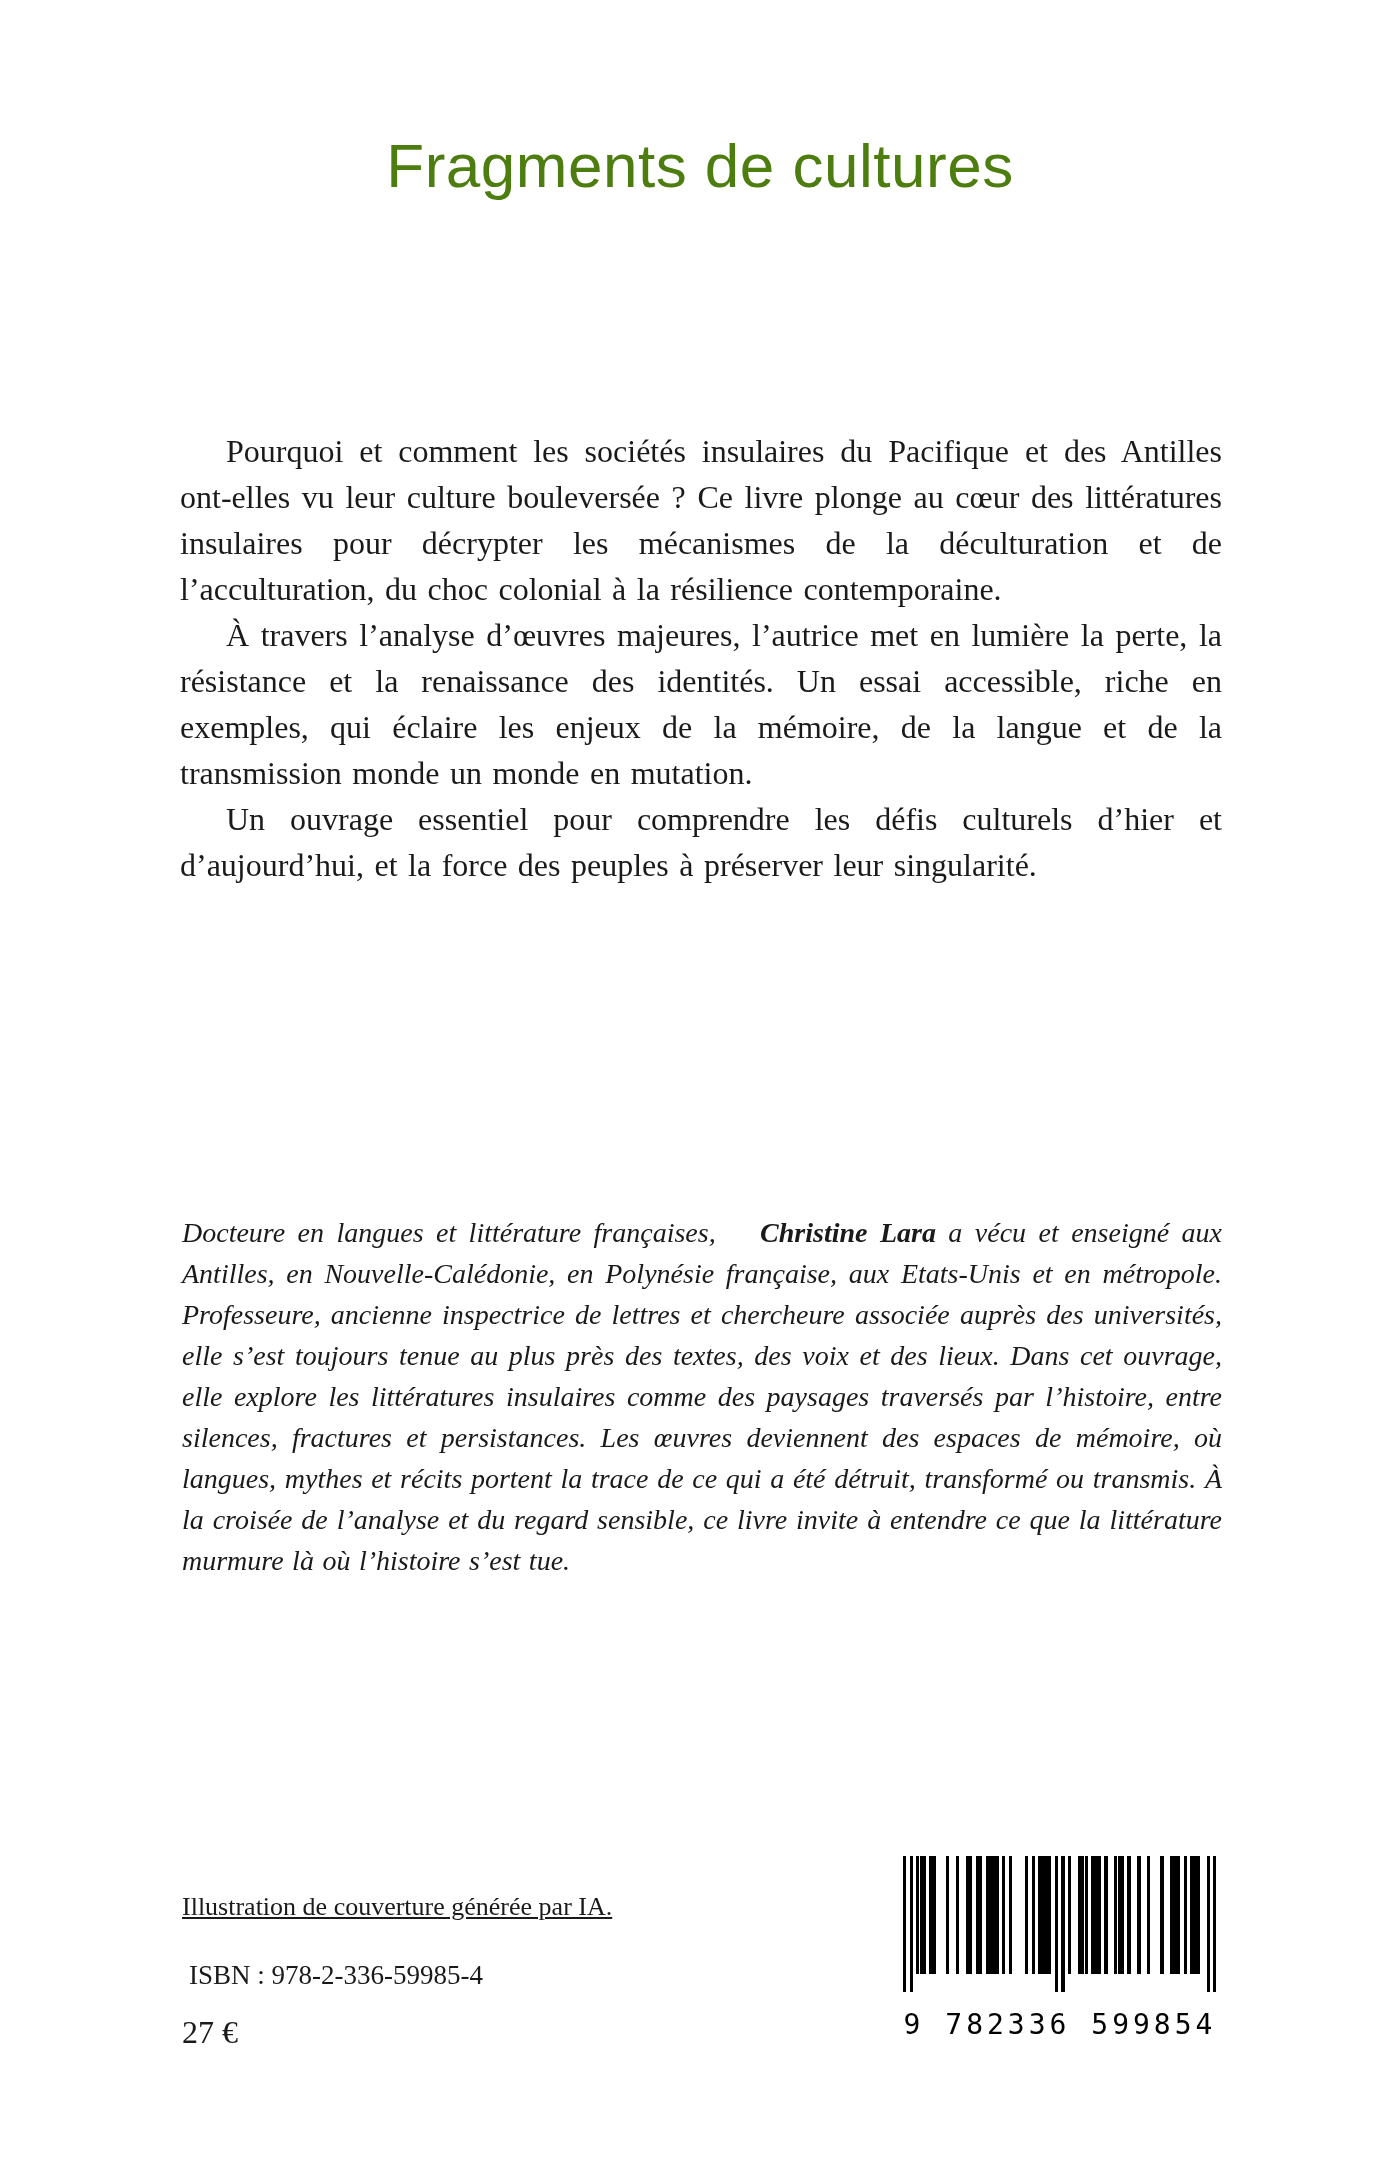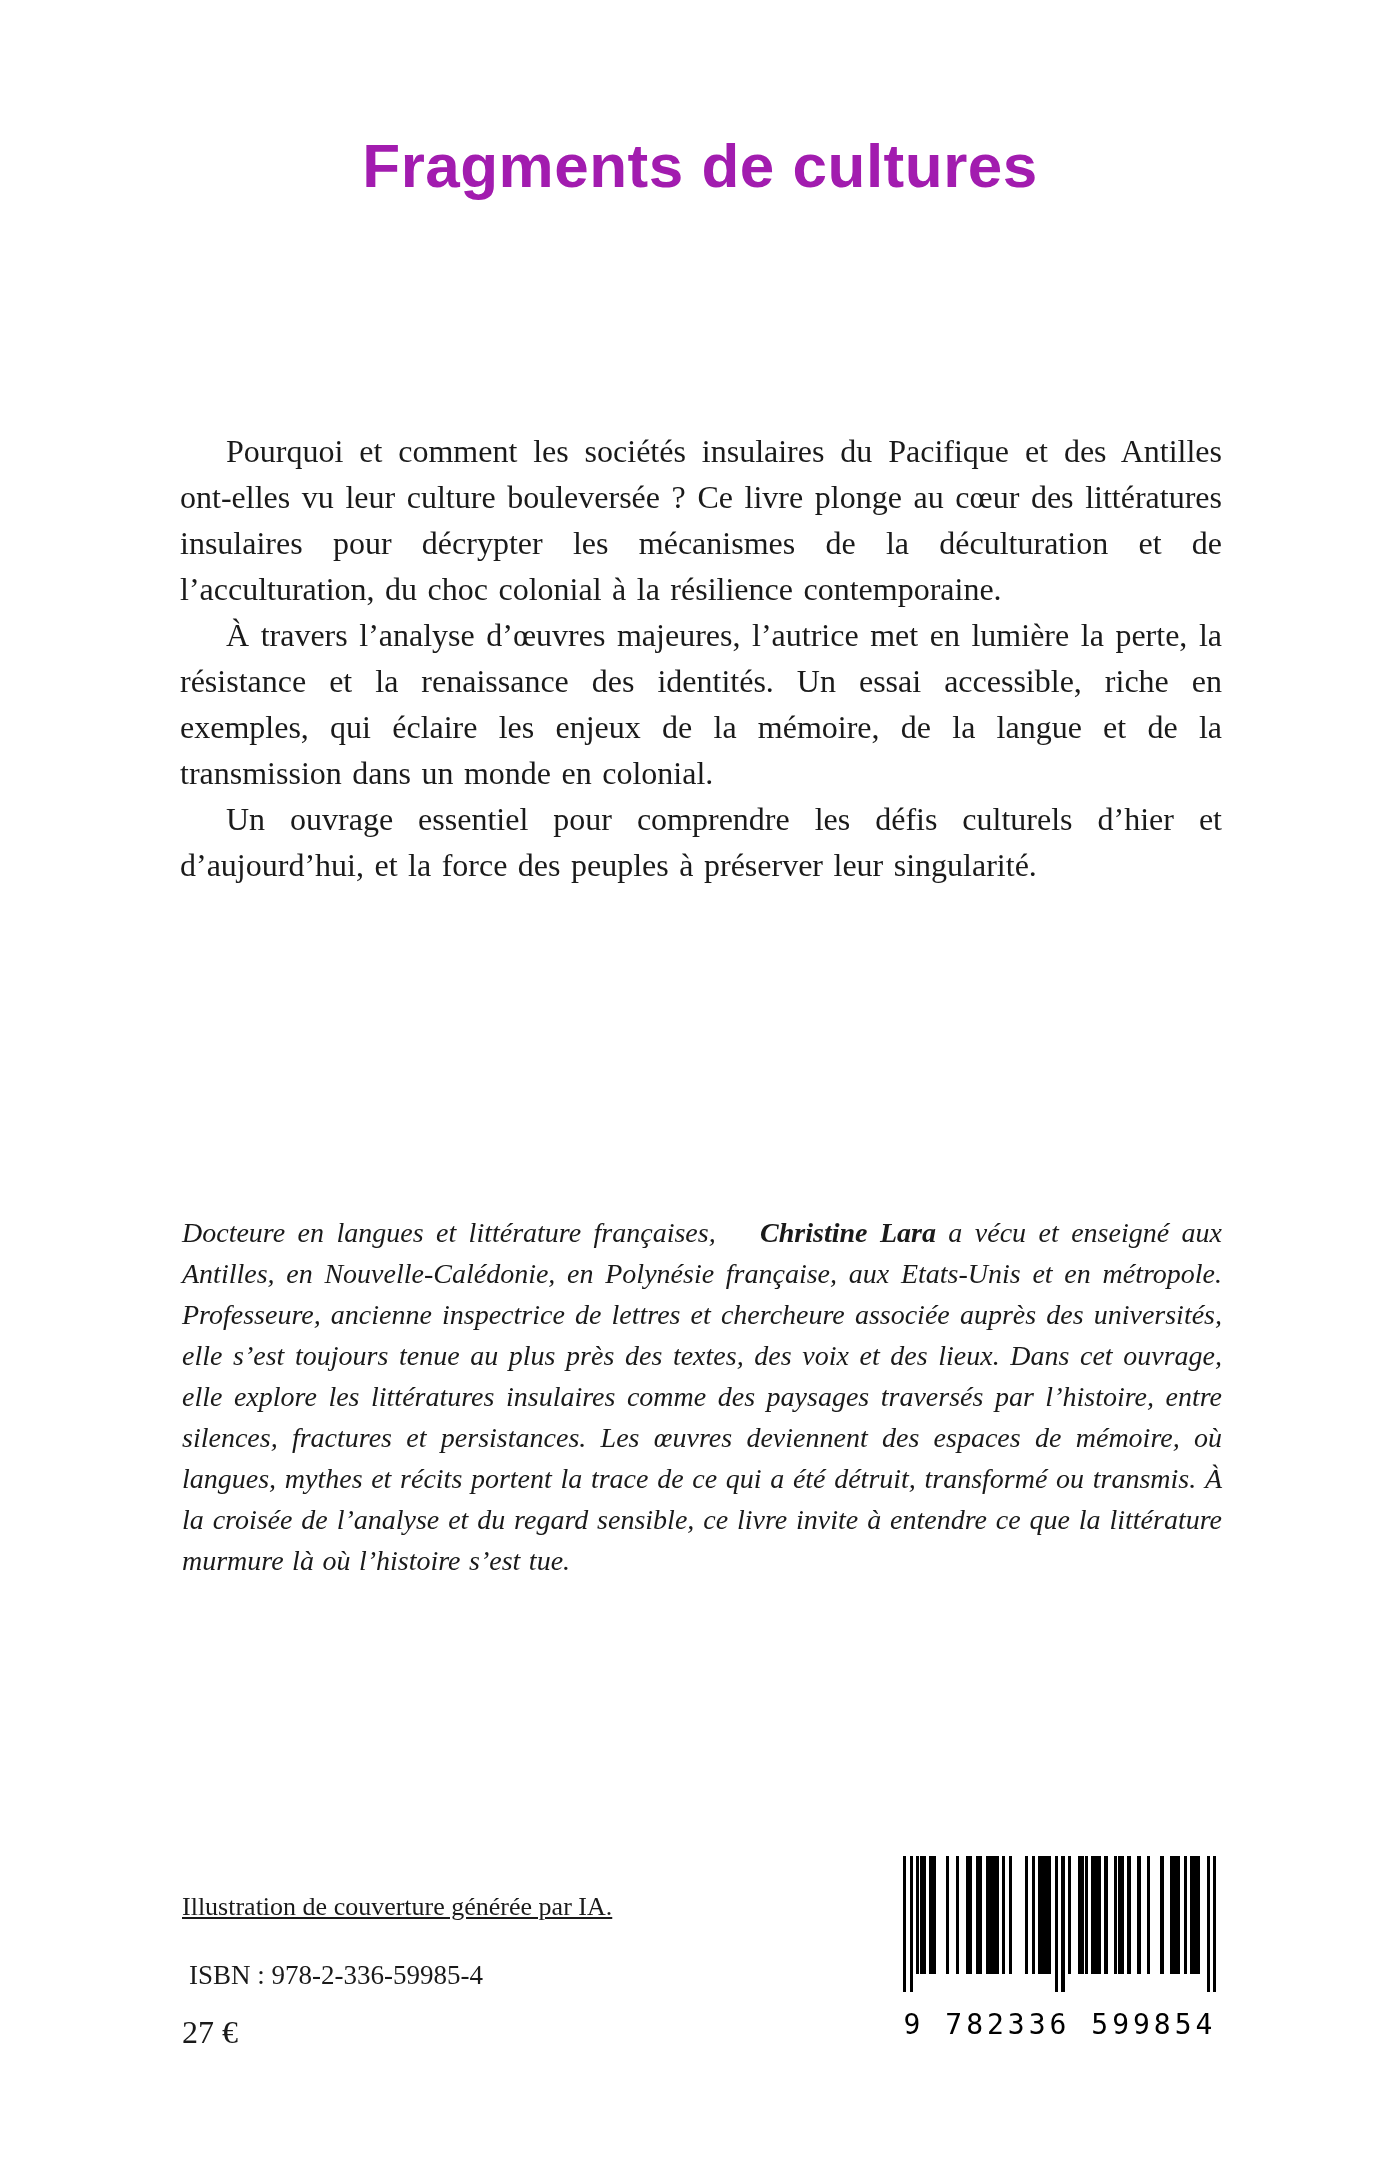--- a/index.html
+++ b/index.html
@@ -16,24 +16,24 @@
     font-family: "Liberation Serif", serif;
     color: #1a1a1a;
   }
   .book-title {
     position: absolute;
     top: 130px;
     left: 0;
     width: 1400px;
     text-align: center;
     font-family: "Liberation Sans", sans-serif;
-    font-weight: 700;
+    font-weight: 400;
     font-size: 62px;
     letter-spacing: 0.5px;
-    color: #a21caf;
+    color: #4d7c0f;
   }
   .book-subtitle {
     position: absolute;
     top: 224px;
     left: 0;
     width: 1400px;
     text-align: center;
     font-family: "Liberation Sans", sans-serif;
     font-style: italic;
     font-size: 37px;
@@ -114,21 +114,21 @@
 </head>
 <body>
 
 <div class="page">
 
   <div class="book-title">Fragments de cultures</div>
 
 
   <div class="synopsis">
     <p>Pourquoi et comment les sociétés insulaires du Pacifique et des Antilles ont-elles vu leur culture bouleversée ? Ce livre plonge au cœur des littératures insulaires pour décrypter les mécanismes de la déculturation et de l’acculturation, du choc colonial à la résilience contemporaine.</p>
-    <p>À travers l’analyse d’œuvres majeures, l’autrice met en lumière la perte, la résistance et la renaissance des identités. Un essai accessible, riche en exemples, qui éclaire les enjeux de la mémoire, de la langue et de la transmission dans un monde en colonial.</p>
+    <p>À travers l’analyse d’œuvres majeures, l’autrice met en lumière la perte, la résistance et la renaissance des identités. Un essai accessible, riche en exemples, qui éclaire les enjeux de la mémoire, de la langue et de la transmission monde un monde en mutation.</p>
     <p>Un ouvrage essentiel pour comprendre les défis culturels d’hier et d’aujourd’hui, et la force des peuples à préserver leur singularité.</p>
   </div>
 
   <div class="bio"><span>Docteure en langues et littérature françaises, </span><span class="author-name">Christine Lara</span><span> a vécu et enseigné aux Antilles, en Nouvelle-Calédonie, en Polynésie française, aux Etats-Unis et en métropole. Professeure, ancienne inspectrice de lettres et chercheure associée auprès des universités, elle s’est toujours tenue au plus près des textes, des voix et des lieux. Dans cet ouvrage, elle explore les littératures insulaires comme des paysages traversés par l’histoire, entre silences, fractures et persistances. Les œuvres deviennent des espaces de mémoire, où langues, mythes et récits portent la trace de ce qui a été détruit, transformé ou transmis. À la croisée de l’analyse et du regard sensible, ce livre invite à entendre ce que la littérature murmure là où l’histoire s’est tue.</span></div>
 
   <div class="cover-credit">Illustration de couverture générée par IA.</div>
 
   <div class="isbn-line">ISBN : 978-2-336-59985-4</div>
 
   <div class="price-line">27 €</div>

